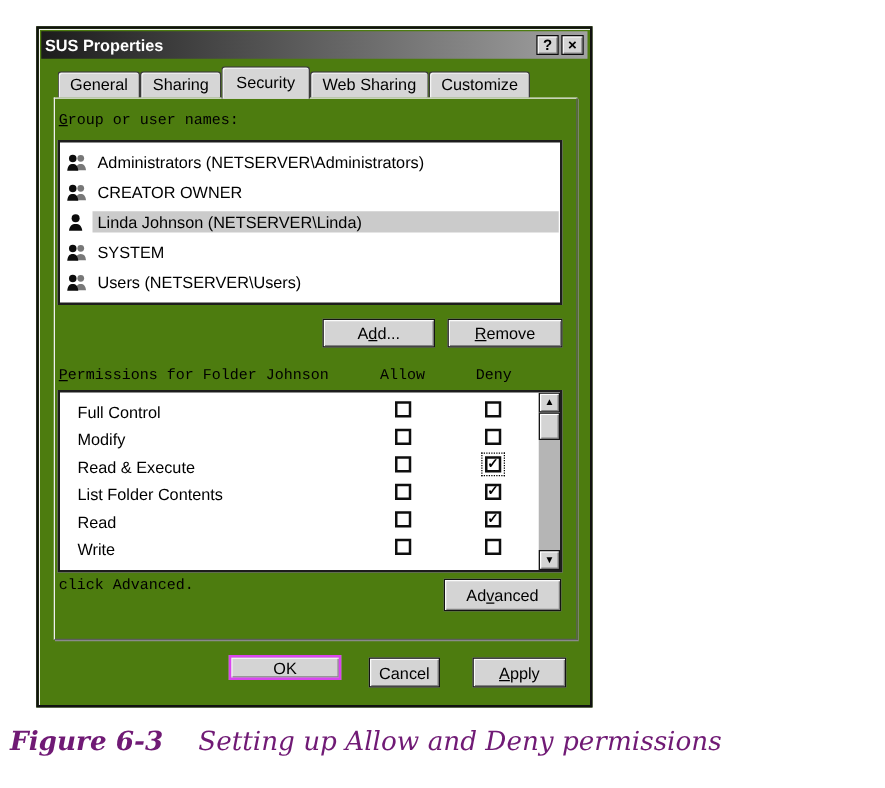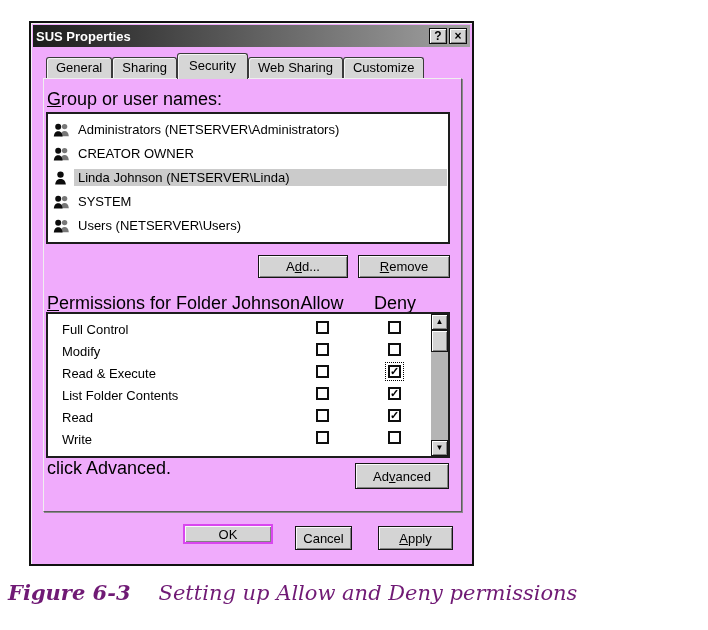--- a/index.html
+++ b/index.html
@@ -4,21 +4,21 @@
 <style>
   html,body{margin:0;padding:0;}
   body{
     width:708px;height:630px;position:relative;background:#ffffff;
     font-family:"Liberation Sans",sans-serif;color:#000;
     -webkit-font-smoothing:none;
   }
   
   .dialog{
     position:absolute;left:29px;top:21px;width:445px;height:545px;
-    background:#f0abfc;border:2px solid #111;box-sizing:border-box;
+    background:#4d7c0f;border:2px solid #111;box-sizing:border-box;
     box-shadow:inset 1px 1px 0 #f2f2f2;
   }
   .titlebar{
     position:absolute;left:2px;top:2px;right:2px;height:22px;
     background:linear-gradient(to right,#1c1c1c,#a2a2a2);
     display:flex;align-items:center;padding:0 3px;box-sizing:border-box;
   }
   .title{color:#fff;font-weight:bold;font-size:13px;}
   .tb-btns{margin-left:auto;display:flex;gap:2px;}
   .tb-btn{
@@ -35,21 +35,21 @@
     box-shadow:inset 1px 1px 0 #f4f4f4;
     font-size:13px;line-height:20px;box-sizing:border-box;cursor:default;white-space:nowrap;
   }
   .tab.active{height:26px;margin-bottom:0;line-height:23px;padding:0 11px;position:relative;z-index:4;margin-top:36px;}
   .panel{
     position:absolute;left:12px;top:55px;width:419px;height:434px;box-sizing:border-box;
     border:1px solid #5e5e5e;border-top-color:#efefef;border-left-color:#efefef;
     box-shadow:1px 1px 0 #8a8a8a;
   }
   
-  .lbl{position:absolute;font-size:18px;white-space:nowrap;}
+  .lbl{position:absolute;font-size:12px;white-space:nowrap;font-family:Liberation Mono, monospace;}
   .mn{text-decoration:underline;text-underline-offset:1px;}
   
   .userlist{
     position:absolute;left:15px;top:89px;width:404px;height:132px;background:#fff;
     border:2px solid #1d1d1d;box-sizing:border-box;padding:3px 1px 0 2px;overflow:hidden;
   }
   .user-row{display:flex;align-items:center;height:24px;font-size:13px;cursor:default;}
   .icon-slot{width:17px;height:15px;margin:0 4px 0 3px;flex:none;display:inline-flex;}
   .uname{padding:1px 4px;white-space:nowrap;}
   .user-row.selected .uname{background:#cbcbcb;flex:1;}

